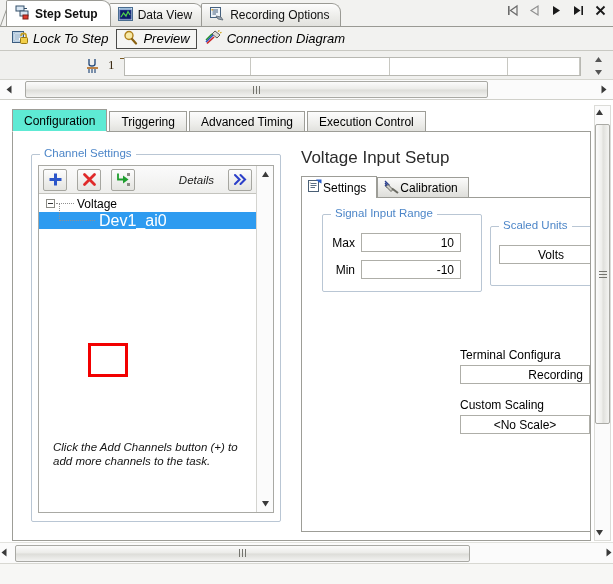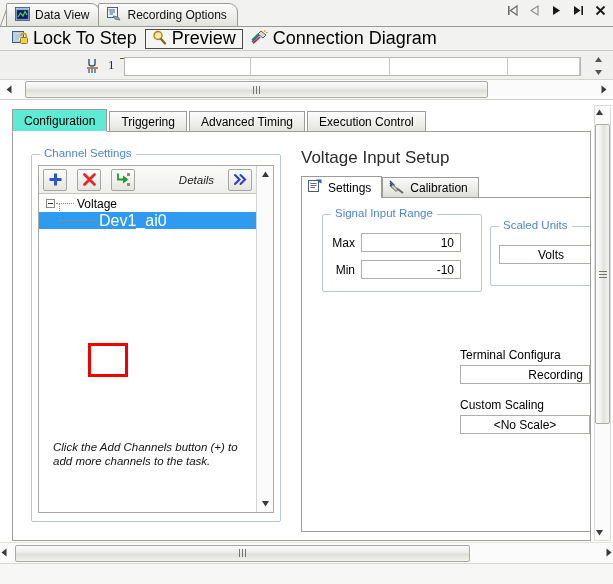--- a/index.html
+++ b/index.html
@@ -85,21 +85,21 @@
     padding: 2px 6px;
     height: 20px;
     box-sizing: border-box;
     white-space: nowrap;
     cursor: default;
   }
   .tb2item.framed {
     border: 1px solid #4a4a48;
     background: #f5f5f3;
   }
-  .tb2item .lbl { font-size: 18px; }
+  .tb2item .lbl { font-size: 13px; font-style: italic; }
 
   
   .stripwrap {
     position: relative;
     height: 29px;
     background: #f0f0ee;
     border-bottom: 1px solid #d6d6d0;
     box-sizing: border-box;
   }
   .stripglyph {
@@ -323,21 +323,21 @@
   #rightpanel { position:absolute; left: 276px; top: 8px; right: 0; bottom: 0; overflow: hidden; }
   .vtitle {
     position: absolute; left: 12px; top: 8px;
     font-size: 17px; color: #2c2c2c;
     font-family: "Liberation Sans", sans-serif;
     white-space: nowrap;
   }
   .sttabs { position: absolute; left: 12px; top: 36px; right: 0; height: 22px; display:flex; align-items:flex-end; }
   .sttab {
     height: 21px; padding: 0 10px 0 6px;
-    display:flex; align-items:center; gap:5px;
+    display:flex; align-items:center; 
     border:1px solid #9d9d97; border-bottom:none;
     background: linear-gradient(to bottom,#fbfbfb 0%,#e9e9e6 60%,#dcdcd8 100%);
     font-size:12px; box-sizing:border-box; white-space:nowrap; cursor:default;
   }
   .sttab.active { background:#fff; height:22px; z-index:3; }
   .stbody {
     position: absolute; left: 12px; top: 57px; right: -60px; bottom: 8px;
     border: 1px solid #9d9d97; border-top: 1px solid #9d9d97;
     background: #fff; box-sizing: border-box;
   }
@@ -371,20 +371,31 @@
     display:flex; align-items:center; box-sizing:border-box;
   }
 </style>
 </head>
 <body>
 
 <div class="app">
 
   <div class="tabstrip">
 
+    <div class="ttab active">
+      <span class="ticon">
+        <svg width="15" height="15" viewBox="0 0 15 15">
+          <rect x="1" y="1" width="8" height="5" fill="#d9e6f2" stroke="#35506b" stroke-width="1"></rect>
+          <rect x="5" y="6" width="8" height="5" fill="#d9e6f2" stroke="#35506b" stroke-width="1"></rect>
+          <rect x="8" y="10" width="5" height="4" fill="#e03a2f" stroke="#7a2019" stroke-width="1"></rect>
+          <path d="M9 3.5 L12 3.5" stroke="#35506b" stroke-width="1"></path>
+        </svg>
+      </span>
+      <span class="tlabel">Step Setup</span>
+    </div>
 
     <div class="ttab">
       <span class="ticon">
         <svg width="15" height="14" viewBox="0 0 15 14">
           <rect x="0.5" y="0.5" width="14" height="13" fill="#cfe0ef" stroke="#4a6d90" stroke-width="1"></rect>
           <rect x="2" y="3" width="11" height="9" fill="#0d1c66" stroke="#2a3f8f" stroke-width="1"></rect>
           <path d="M3 10 L5.5 6 L8 9 L10 4.5 L12 8" stroke="#4fd14f" stroke-width="1.2" fill="none"></path>
           <rect x="2" y="1" width="11" height="1.6" fill="#9fc0dd"></rect>
         </svg>
       </span>

